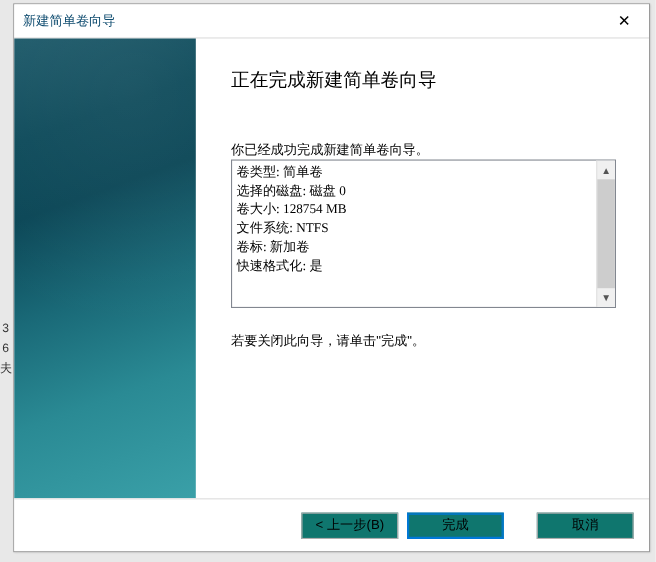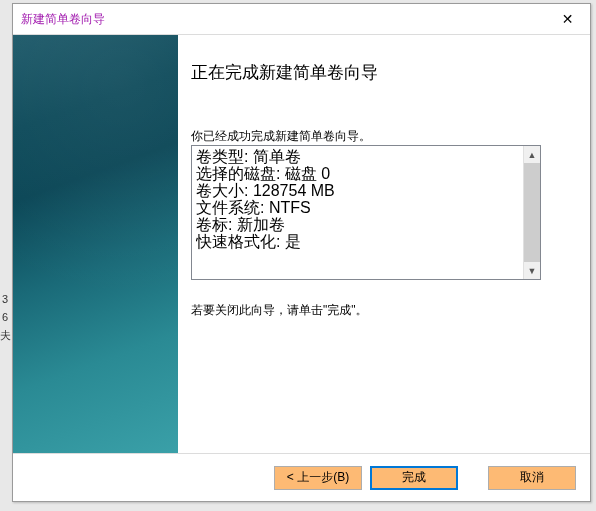--- a/index.html
+++ b/index.html
@@ -37,21 +37,21 @@
     .titlebar {
       height: 30px;
       display: flex;
       align-items: center;
       justify-content: space-between;
       padding: 0 0 0 8px;
       background: #ffffff;
     }
     .titlebar-title {
       font-size: 12px;
-      color: #a21caf;
+      color: #0c4a6e;
     }
     .close-btn {
       width: 45px;
       height: 30px;
       display: flex;
       align-items: center;
       justify-content: center;
       font-size: 14px;
       font-family: Arial, sans-serif;
       color: #000;
@@ -74,21 +74,21 @@
     .sidebar-image::before {
       content: "";
       position: absolute;
       left: -60px; top: -120px;
       width: 420px; height: 420px;
       border-radius: 50%;
       background: radial-gradient(circle at 40% 40%, rgba(255,255,255,0.06), rgba(0,0,0,0) 60%);
     }
     .content {
       flex: 1;
-      padding: 18px 30px 10px 13px;
+      padding: 18px 30px 10px 32px;
       color: #000;
     }
     .heading {
       font-size: 17px;
       font-weight: 400;
       margin-top: 8px;
       margin-bottom: 44px;
     }
     .intro-line {
       font-size: 12px;
@@ -101,24 +101,25 @@
       position: relative;
       width: 350px;
       height: 135px;
       border: 1px solid #828790;
       background: #ffffff;
       display: flex;
     }
     .settings-box {
       flex: 1;
       padding: 2px 4px 2px 4px;
-      font-size: 16px;
+      font-size: 12px;
       line-height: 17px;
       overflow: hidden;
       white-space: nowrap;
+      font-family: Liberation Serif, serif;
     }
     .settings-box div { overflow: hidden; text-overflow: clip; }
     .scrollbar {
       width: 17px;
       background: #f0f0f0;
       border-left: 1px solid #e0e0e0;
       display: flex;
       flex-direction: column;
       justify-content: space-between;
     }
@@ -149,21 +150,21 @@
       align-items: center;
       justify-content: flex-end;
       padding-right: 14px;
       gap: 8px;
       background: #ffffff;
     }
     .btn {
       min-width: 88px;
       height: 24px;
       border: 1px solid #adadad;
-      background: #fdba74;
+      background: #0f766e;
       font-size: 12px;
       font-family: inherit;
       cursor: pointer;
       padding: 0 10px;
     }
     .btn-gap { width: 14px; }
     .btn-default {
       border: 1px solid #0078d7;
       box-shadow: inset 0 0 0 1px #0078d7;
     }

